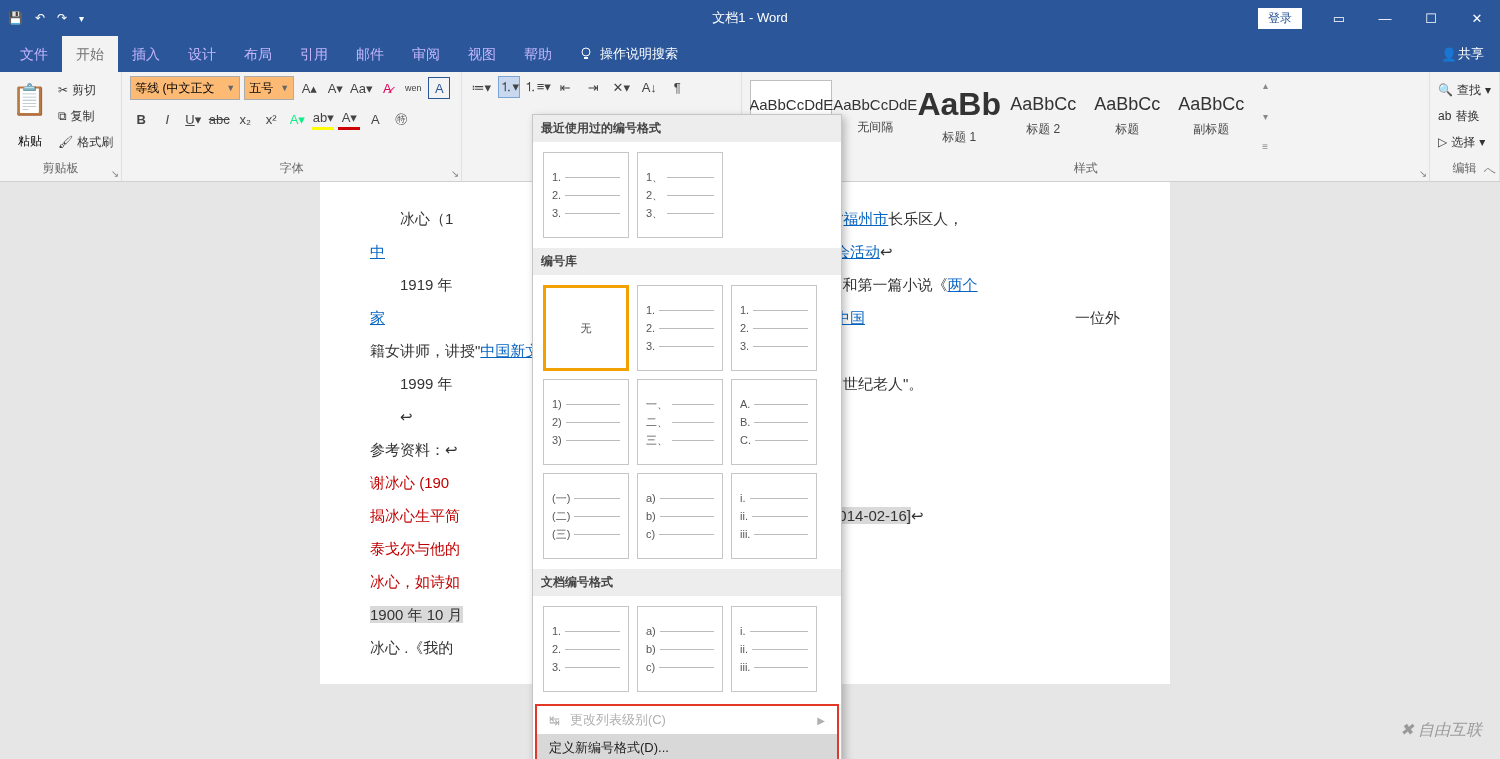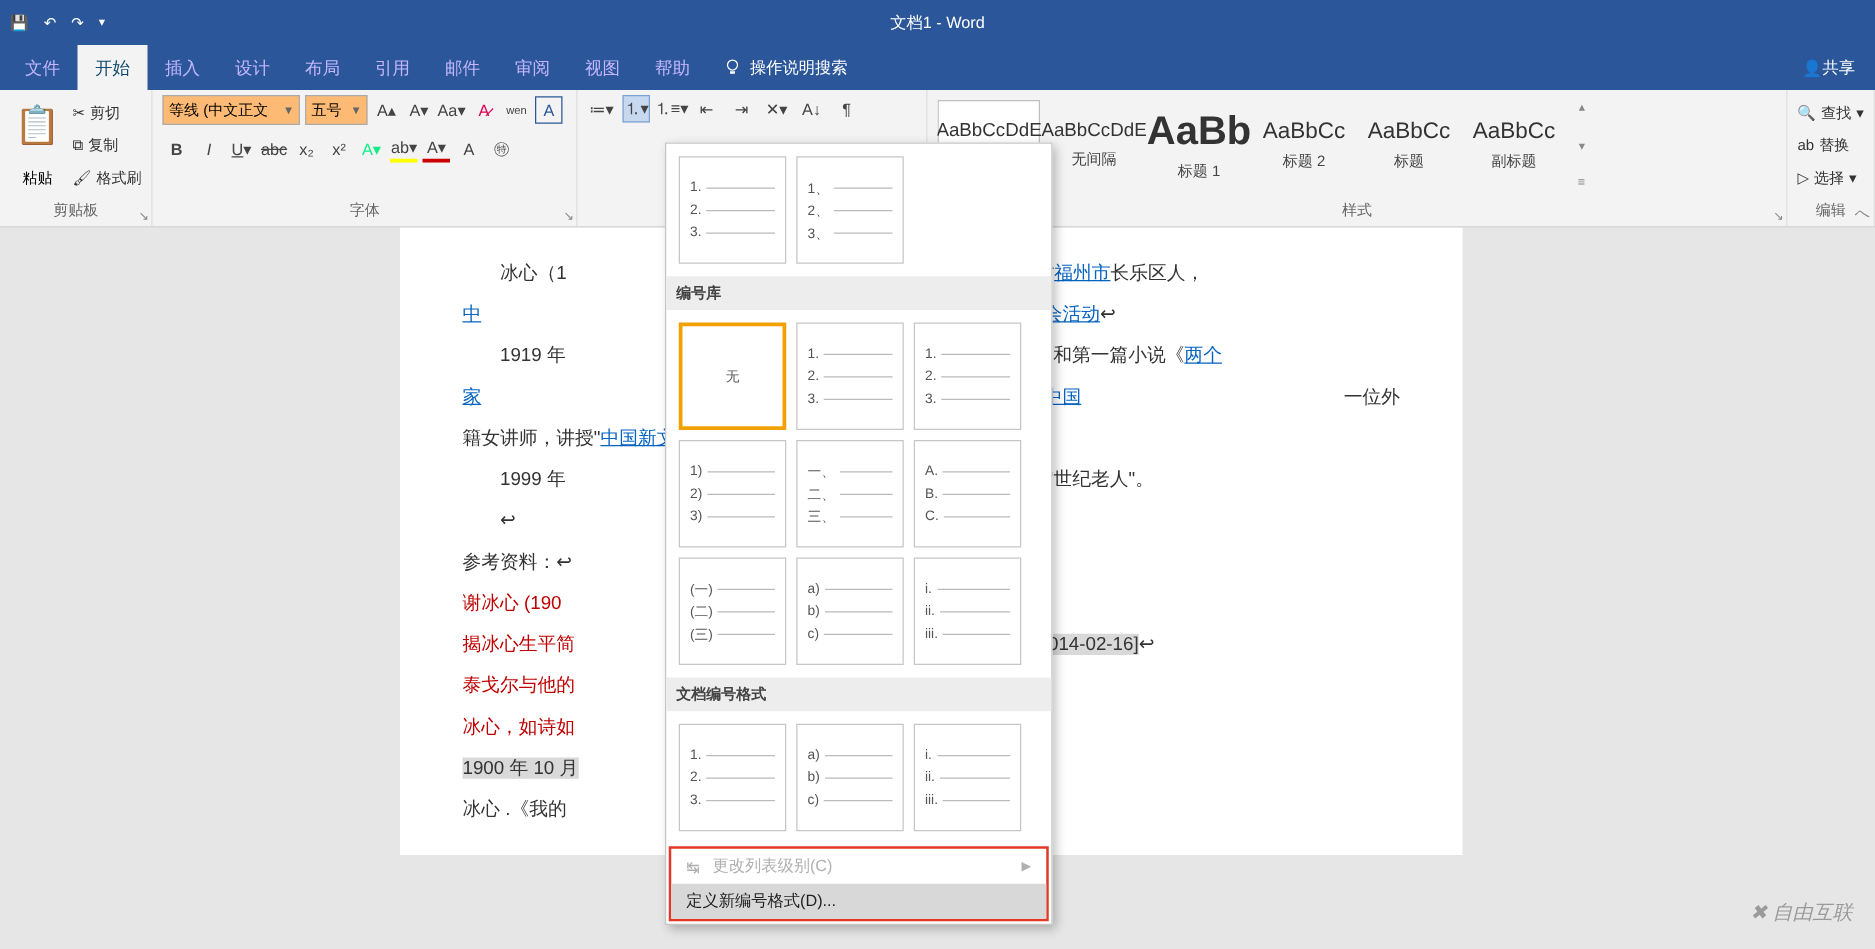--- a/index.html
+++ b/index.html
@@ -6,21 +6,21 @@
 body{background:#e6e6e6;width:1500px;height:759px;overflow:hidden;position:relative}
 .titlebar{height:36px;background:#2b579a;display:flex;align-items:center;color:#fff;font-size:12px}
 .tb-left{display:flex;gap:12px;padding:0 8px;align-items:center}
 .tb-left span{cursor:pointer}
 .tb-title{position:absolute;left:0;right:0;text-align:center;font-size:13px;pointer-events:none}
 .tb-right{margin-left:auto;display:flex;align-items:center;gap:0}
 .tb-login{background:#fff;color:#2b579a;padding:2px 10px;margin-right:14px;font-size:12px}
 .wc{width:46px;height:36px;display:flex;align-items:center;justify-content:center;font-size:13px}
 .tabsbar{height:36px;background:#2b579a;display:flex;align-items:flex-end;padding-left:6px}
 .tab{color:#c4b5fd;padding:0 14px;height:36px;line-height:36px;font-size:14px}
-.tab.active{background:#f3f3f3;color:#0c4a6e}
+.tab.active{background:#f3f3f3;color:#737373}
 .tell{display:flex;align-items:center;color:#fff;font-size:13px;margin-left:12px;height:36px}
 .tell svg{margin-right:6px}
 .share{margin-left:auto;color:#fff;font-size:13px;padding:0 16px;height:36px;display:flex;align-items:center}
 .ribbon{height:110px;background:#f3f3f3;border-bottom:1px solid #d0d0d0;display:flex;position:relative}
 .grp{display:flex;flex-direction:column;border-right:1px solid #e0e0e0;padding:4px 8px 0 8px;height:100%}
 .grp-body{flex:1;display:flex;align-items:center;gap:6px}
 .grp-label{text-align:center;font-size:12px;color:#666;padding:4px 0}
 .bigbtn{display:flex;flex-direction:column;align-items:center;justify-content:center;width:44px;height:78px}
 .bigbtn .ic{font-size:30px}
 .bigbtn .lbl{font-size:12px;margin-top:16px}
@@ -72,20 +72,27 @@
 <body>
 
 <div class="titlebar">
   <div class="tb-left">
     <span>💾</span>
     <span>↶</span>
     <span>↷</span>
     <span style="font-size:10px">▾</span>
   </div>
   <div class="tb-title">文档1 - Word</div>
+  <div class="tb-right">
+    <div class="tb-login">登录</div>
+    <div class="wc">▭</div>
+    <div class="wc">—</div>
+    <div class="wc">☐</div>
+    <div class="wc">✕</div>
+  </div>
 </div>
 
 <div class="tabsbar">
   <div class="tab">文件</div>
   <div class="tab active">开始</div>
   <div class="tab">插入</div>
   <div class="tab">设计</div>
   <div class="tab">布局</div>
   <div class="tab">引用</div>
   <div class="tab">邮件</div>
@@ -253,20 +260,21 @@
     <p style="text-indent:0"><span class="red">谢冰心 (190</span>                     <span class="hl">02-02]</span>↩</p>
     <p style="text-indent:0"><span class="red">揭冰心生平简</span>                   <span class="hl">04[引用日期 2014-02-16]</span>↩</p>
     <p style="text-indent:0"><span class="red">泰戈尔与他的</span></p>
     <p style="text-indent:0"><span class="red">冰心，如诗如</span>                    <span class="hl">5]</span>↩</p>
     <p style="text-indent:0"><span class="hl">1900 年 10 月</span>                  <span class="hl">2014-08-10]</span>↩</p>
     <p style="text-indent:0"><span>冰心 .《我的</span></p>
   </div>
 </div>
 
 <div class="num-dd">
+  <div class="num-sec-h">最近使用过的编号格式</div>
   <div class="num-grid">
     <div class="num-cell">
         <div class="ln">
           <span>1.</span>
           <span class="bar"></span>
         </div>
         <div class="ln">
           <span>2.</span>
           <span class="bar"></span>
         </div>

